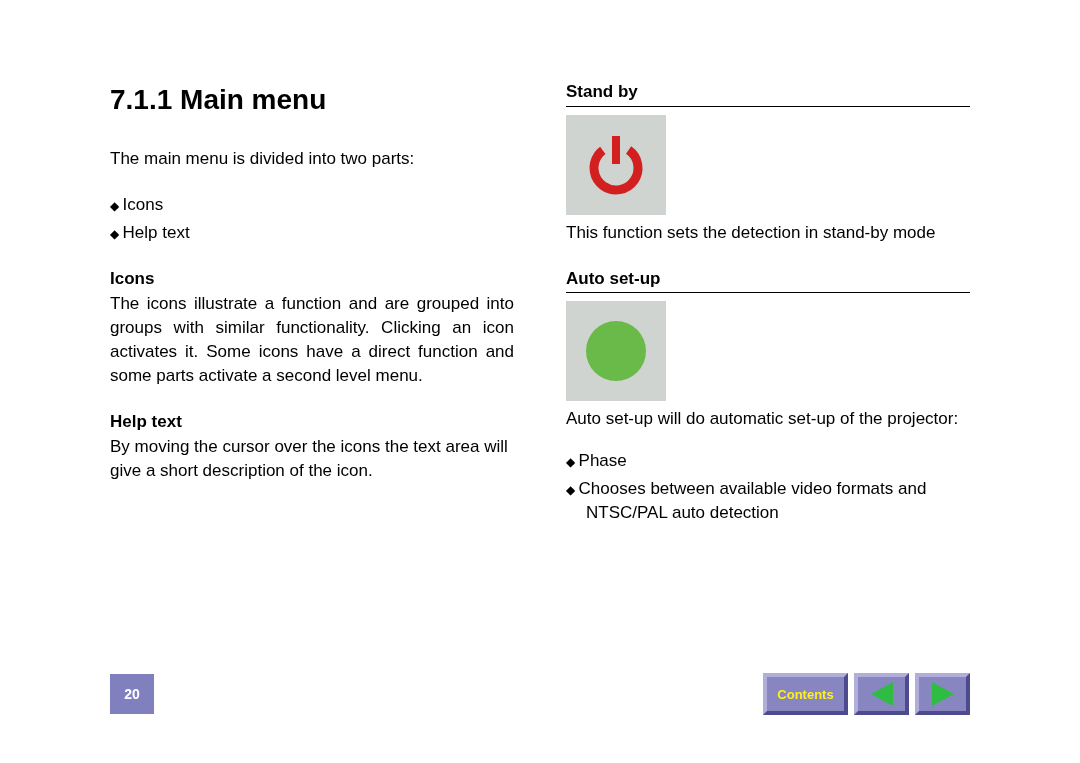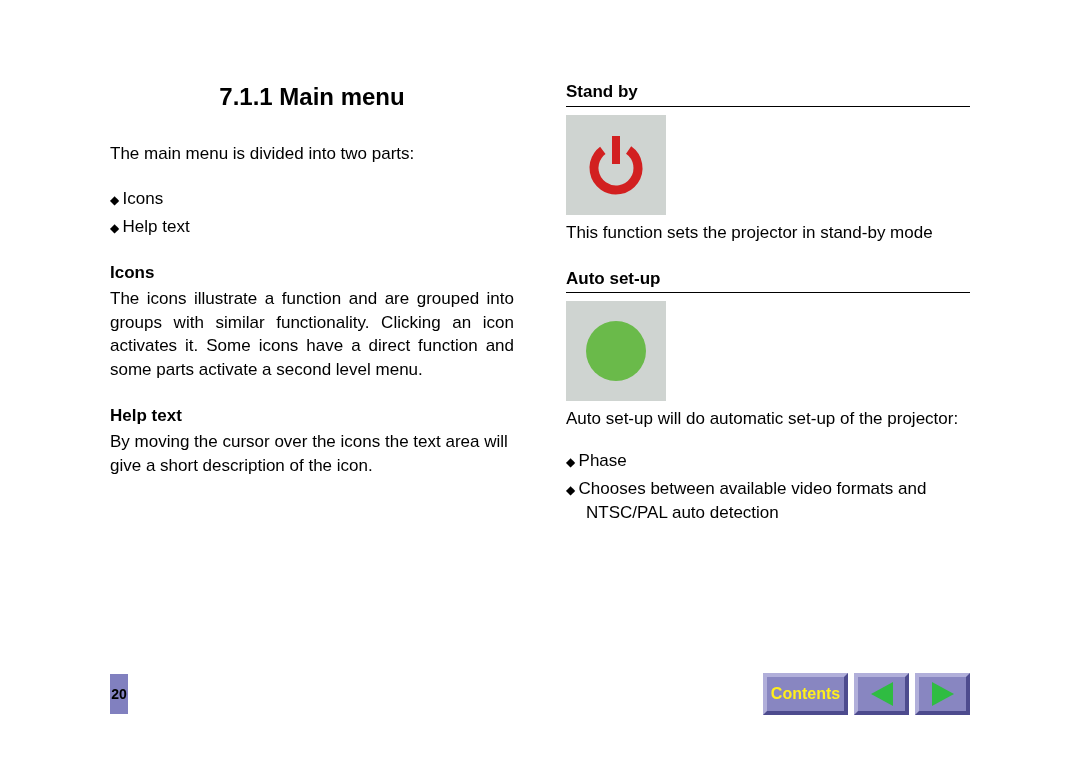--- a/index.html
+++ b/index.html
@@ -21,24 +21,23 @@
   .columns {
     display: flex;
     gap: 52px;
   }
   .col {
     flex: 1;
     font-size: 17px;
     line-height: 1.4;
   }
   h1 {
-    font-size: 24px;
+    font-size: 28px;
     font-weight: bold;
     margin: 0 0 28px 0;
-    text-align: center;
   }
   .subhead {
     font-weight: bold;
     font-size: 17px;
     margin: 0;
   }
   .para {
     margin: 2px 0 22px 0;
   }
   ul.diamond {
@@ -71,24 +70,24 @@
   }
   .footer {
     position: absolute;
     bottom: 48px;
     left: 110px;
     right: 110px;
     display: flex;
     align-items: center;
   }
   .page-num {
-    width: 18px;
+    width: 44px;
     height: 40px;
     background: #8180bf;
-    color: #000000;
+    color: #ffffff;
     font-size: 14px;
     font-weight: bold;
     display: flex;
     align-items: center;
     justify-content: center;
   }
   .footer .spacer {
     flex: 1;
   }
   .nav-btn {
@@ -101,21 +100,21 @@
     border-bottom: 4px solid #4d4b8e;
     display: flex;
     align-items: center;
     justify-content: center;
     margin-left: 6px;
     box-sizing: border-box;
   }
   .nav-btn.contents {
     width: 85px;
     color: #ffef1c;
-    font-size: 16px;
+    font-size: 13px;
     font-weight: bold;
   }
   .tri-left {
     width: 0; height: 0;
     border-top: 12px solid transparent;
     border-bottom: 12px solid transparent;
     border-right: 22px solid #2fbc42;
   }
   .tri-right {
     width: 0; height: 0;
@@ -147,21 +146,21 @@
 
     <div class="col">
       <p class="subhead">Stand by</p>
       <hr class="rule">
       <div class="icon-box">
         <svg width="70" height="70" viewBox="0 0 70 70">
           <circle cx="35" cy="38" r="22" fill="none" stroke="#d22020" stroke-width="9" stroke-dasharray="110 30" transform="rotate(-55 35 38)"></circle>
           <rect x="31" y="6" width="8" height="28" fill="#d22020"></rect>
         </svg>
       </div>
-      <p class="para">This function sets the projector in stand-by mode</p>
+      <p class="para">This function sets the detection in stand-by mode</p>
 
       <p class="subhead">Auto set-up</p>
       <hr class="rule">
       <div class="icon-box">
         <svg width="70" height="70" viewBox="0 0 70 70">
           <circle cx="35" cy="35" r="30" fill="#6aba4a"></circle>
         </svg>
       </div>
       <p class="para" style="margin-bottom:18px">Auto set-up will do automatic set-up of the projector:</p>
       <ul class="diamond">

